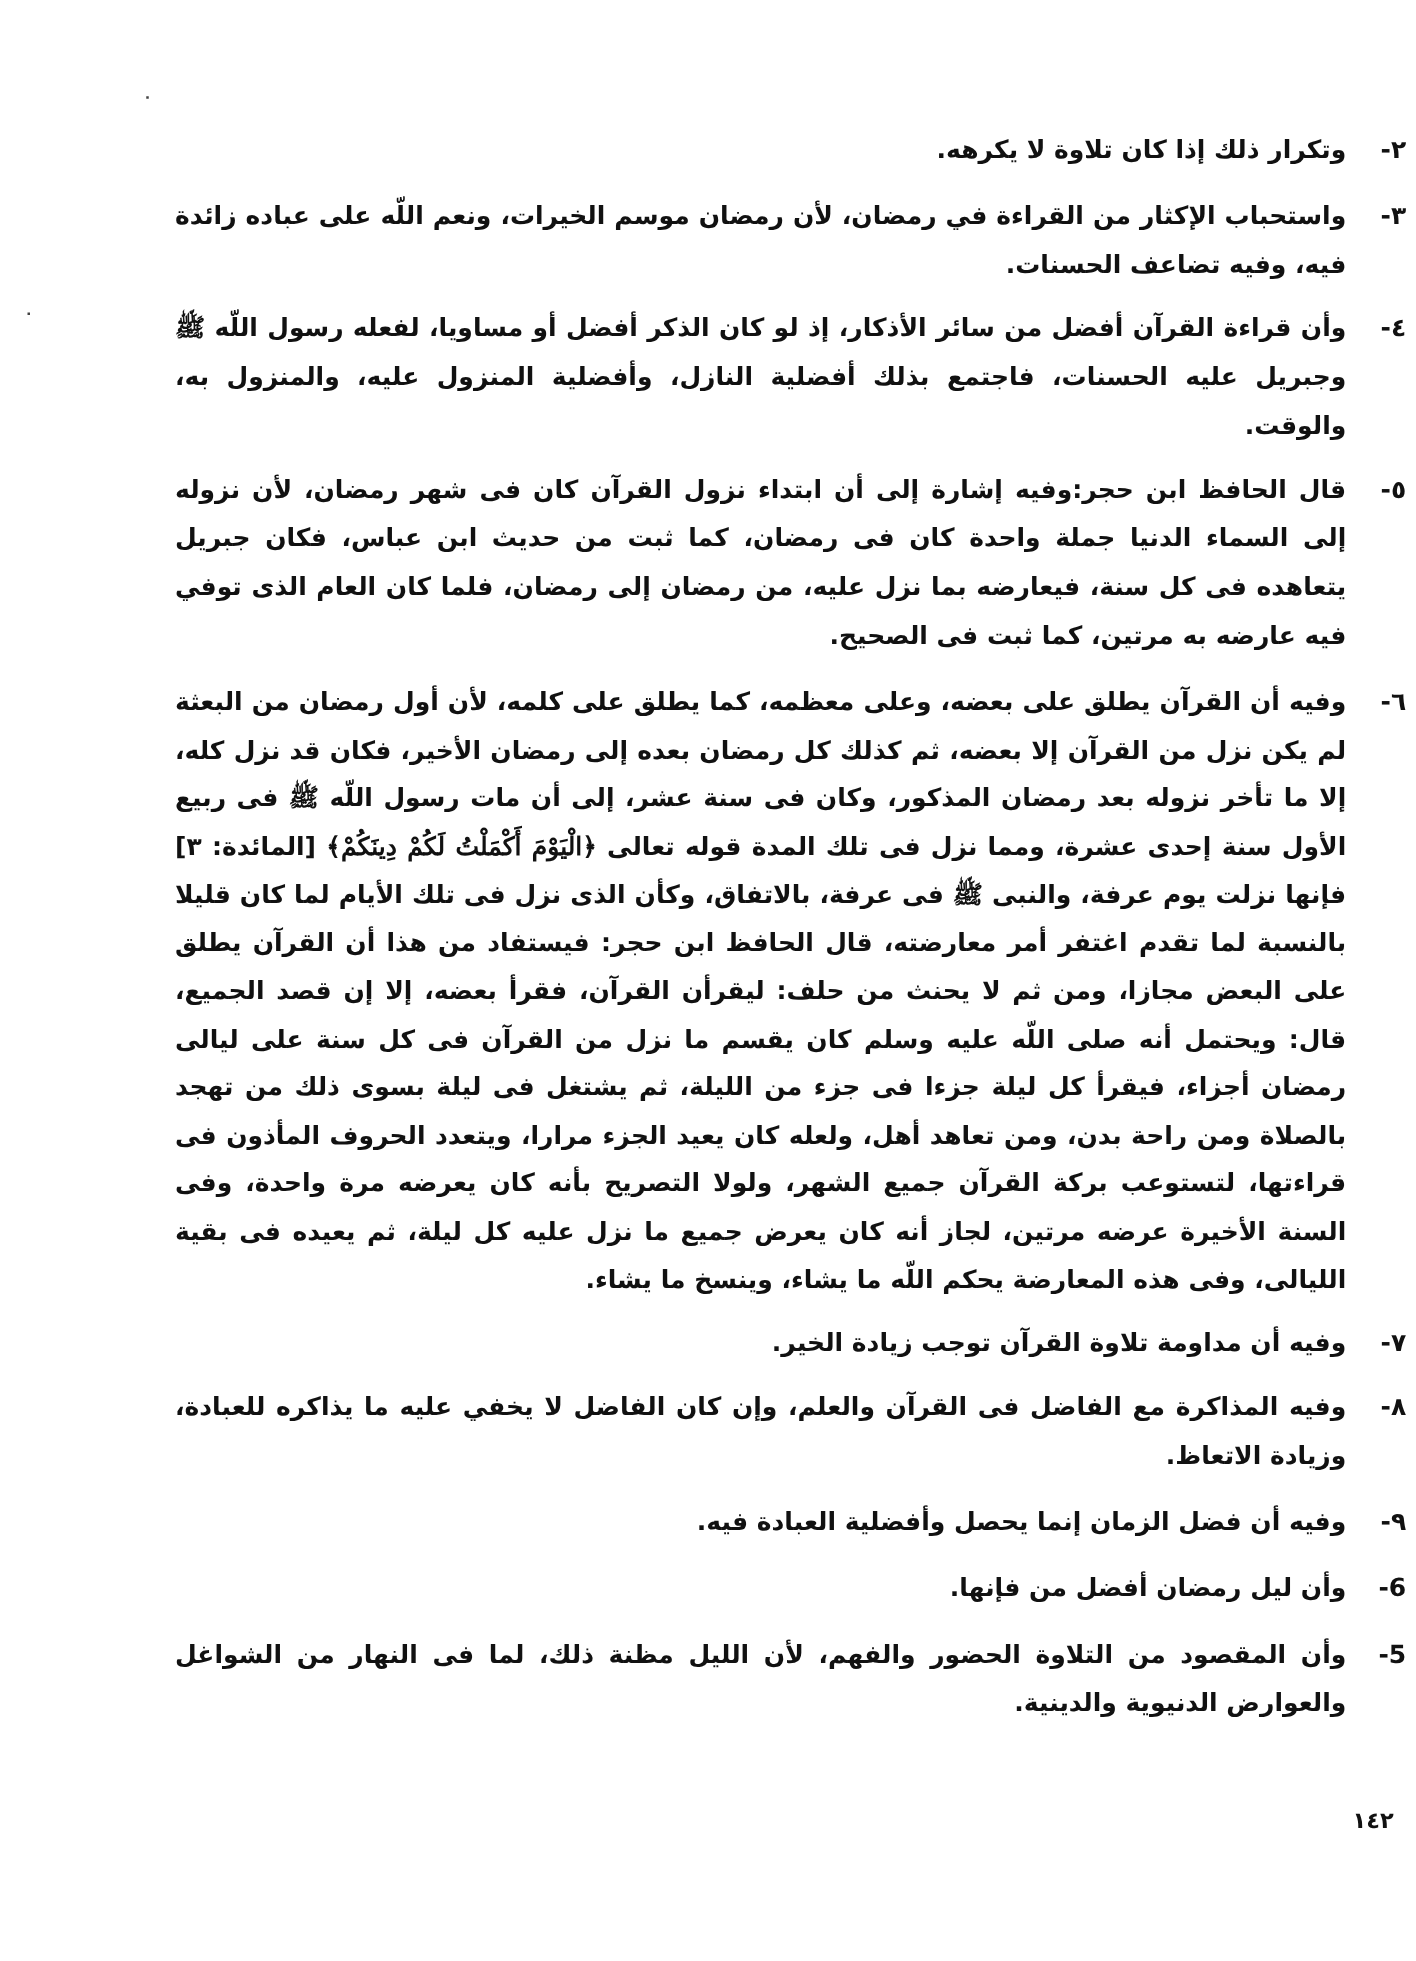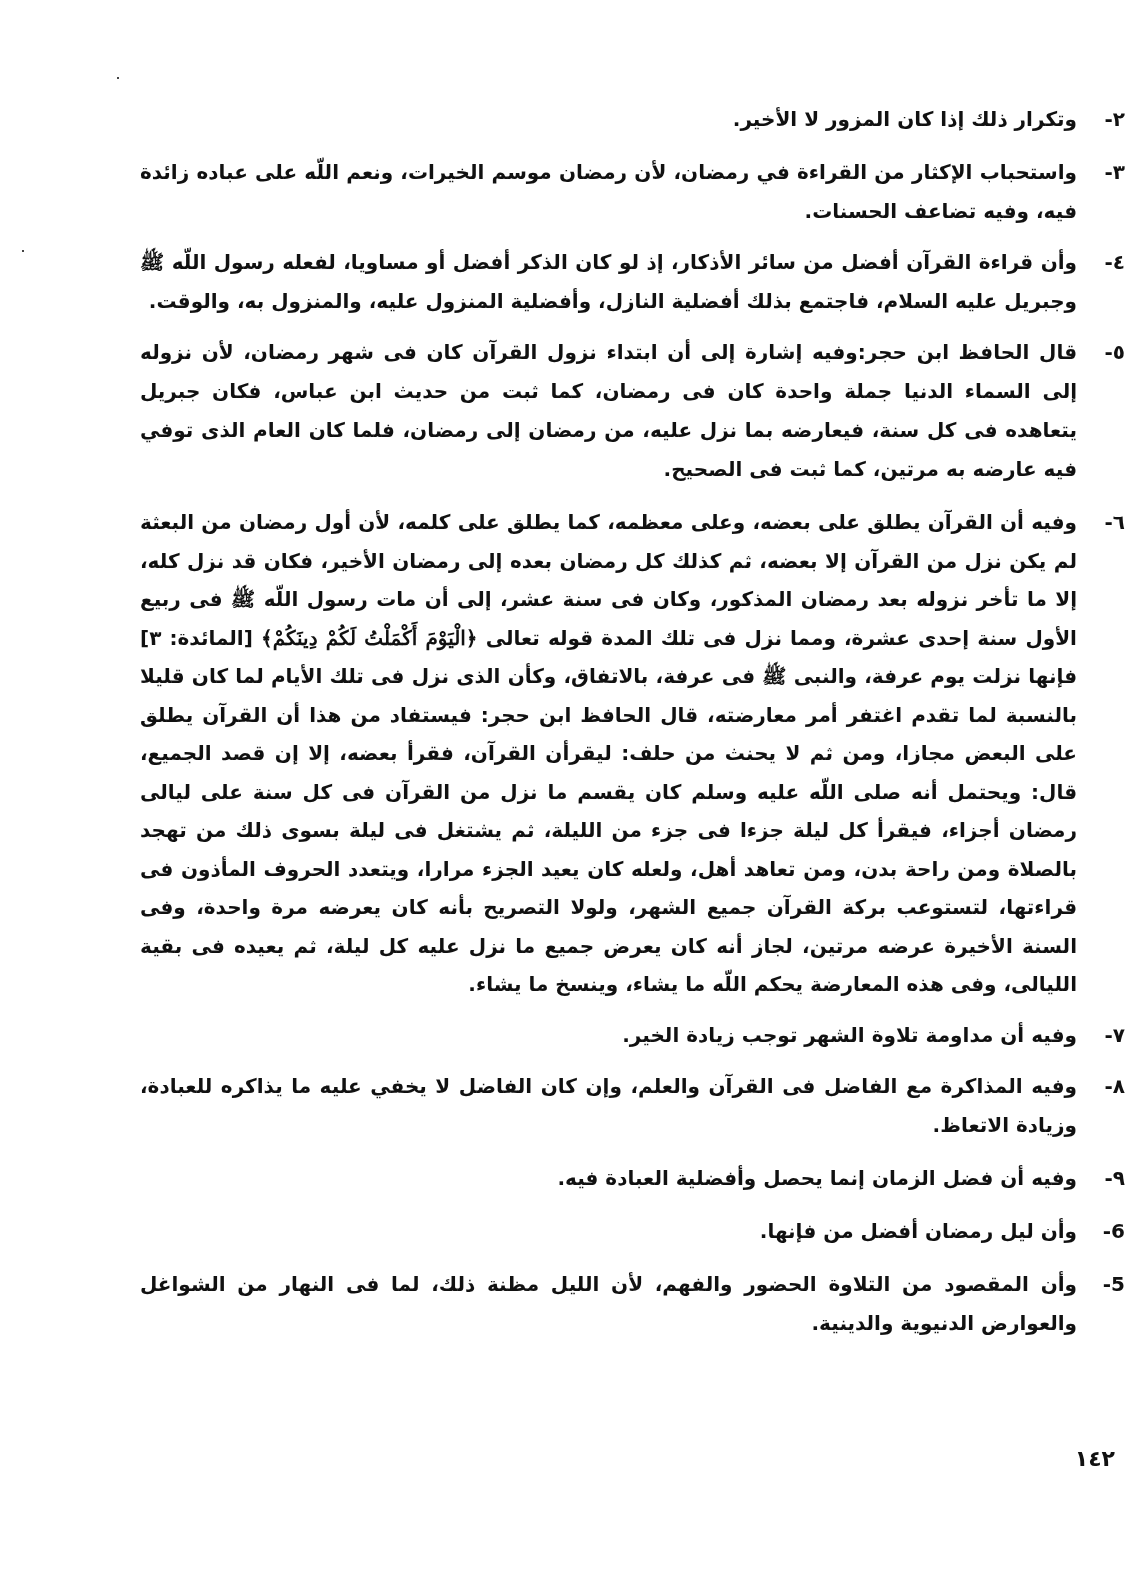--- a/index.html
+++ b/index.html
@@ -46,21 +46,21 @@
       text-align-last: right;
     }
     .quran {
       font-family: "DejaVu Serif", serif;
       margin-top: 24px;
     }
     .page-number {
       position: absolute;
       right: 18px;
       top: 1446px;
-      font-size: 22px;
+      font-size: 18px;
       font-weight: bold;
       direction: rtl;
       font-family: "DejaVu Sans", sans-serif;
     }
     .speck {
       position: absolute;
       width: 2px;
       height: 2px;
       background: #444;
     }
@@ -68,46 +68,46 @@
 </head>
 <body>
 
 <div class="speck" style="left:117px; top:77px;"></div>
 <div class="speck" style="left:22px; top:250px;"></div>
 
 <div class="page">
 
   <div class="item" style="margin-bottom:14px;">
     <span class="num">٢-</span>
-    <p>وتكرار ذلك إذا كان المزور لا الأخير.</p>
+    <p>وتكرار ذلك إذا كان تلاوة لا يكرهه.</p>
   </div>
 
   <div class="item" style="margin-bottom:12px;">
     <span class="num">٣-</span>
     <p>واستحباب الإكثار من القراءة في رمضان، لأن رمضان موسم الخيرات، ونعم اللّه على عباده زائدة فيه، وفيه تضاعف الحسنات.</p>
   </div>
 
   <div class="item" style="margin-bottom:12px;">
     <span class="num">٤-</span>
-    <p>وأن قراءة القرآن أفضل من سائر الأذكار، إذ لو كان الذكر أفضل أو مساويا، لفعله رسول اللّه ﷺ وجبريل عليه السلام، فاجتمع بذلك أفضلية النازل، وأفضلية المنزول عليه، والمنزول به، والوقت.</p>
+    <p>وأن قراءة القرآن أفضل من سائر الأذكار، إذ لو كان الذكر أفضل أو مساويا، لفعله رسول اللّه ﷺ وجبريل عليه الحسنات، فاجتمع بذلك أفضلية النازل، وأفضلية المنزول عليه، والمنزول به، والوقت.</p>
   </div>
 
   <div class="item" style="line-height:39px; margin-bottom:14px;">
     <span class="num">٥-</span>
     <p>قال الحافظ ابن حجر:وفيه إشارة إلى أن ابتداء نزول القرآن كان فى شهر رمضان، لأن نزوله إلى السماء الدنيا جملة واحدة كان فى رمضان، كما ثبت من حديث ابن عباس، فكان جبريل يتعاهده فى كل سنة، فيعارضه بما نزل عليه، من رمضان إلى رمضان، فلما كان العام الذى توفي فيه عارضه به مرتين، كما ثبت فى الصحيح.</p>
   </div>
 
   <div class="item" style="line-height:38.5px; margin-bottom:12px;">
     <span class="num">٦-</span>
     <p><span>وفيه أن القرآن يطلق على بعضه، وعلى معظمه، كما يطلق على كلمه، لأن أول رمضان من البعثة لم يكن نزل من القرآن إلا بعضه، ثم كذلك كل رمضان بعده إلى رمضان الأخير، فكان قد نزل كله، إلا ما تأخر نزوله بعد رمضان المذكور، وكان فى سنة عشر، إلى أن مات رسول اللّه ﷺ فى ربيع الأول سنة إحدى عشرة، ومما نزل فى تلك المدة قوله تعالى </span><span class="quran">﴿الْيَوْمَ أَكْمَلْتُ لَكُمْ دِينَكُمْ﴾</span><span> [المائدة: ٣] فإنها نزلت يوم عرفة، والنبى ﷺ فى عرفة، بالاتفاق، وكأن الذى نزل فى تلك الأيام لما كان قليلا بالنسبة لما تقدم اغتفر أمر معارضته، قال الحافظ ابن حجر: فيستفاد من هذا أن القرآن يطلق على البعض مجازا، ومن ثم لا يحنث من حلف: ليقرأن القرآن، فقرأ بعضه، إلا إن قصد الجميع، قال: ويحتمل أنه صلى اللّه عليه وسلم كان يقسم ما نزل من القرآن فى كل سنة على ليالى رمضان أجزاء، فيقرأ كل ليلة جزءا فى جزء من الليلة، ثم يشتغل فى ليلة بسوى ذلك من تهجد بالصلاة ومن راحة بدن، ومن تعاهد أهل، ولعله كان يعيد الجزء مرارا، ويتعدد الحروف المأذون فى قراءتها، لتستوعب بركة القرآن جميع الشهر، ولولا التصريح بأنه كان يعرضه مرة واحدة، وفى السنة الأخيرة عرضه مرتين، لجاز أنه كان يعرض جميع ما نزل عليه كل ليلة، ثم يعيده فى بقية الليالى، وفى هذه المعارضة يحكم اللّه ما يشاء، وينسخ ما يشاء.</span></p>
   </div>
 
   <div class="item" style="margin-bottom:12px;">
     <span class="num">٧-</span>
-    <p>وفيه أن مداومة تلاوة الشهر توجب زيادة الخير.</p>
+    <p>وفيه أن مداومة تلاوة القرآن توجب زيادة الخير.</p>
   </div>
 
   <div class="item" style="margin-bottom:14px;">
     <span class="num">٨-</span>
     <p>وفيه المذاكرة مع الفاضل فى القرآن والعلم، وإن كان الفاضل لا يخفي عليه ما يذاكره للعبادة، وزيادة الاتعاظ.</p>
   </div>
 
   <div class="item" style="margin-bottom:14px;">
     <span class="num">٩-</span>
     <p>وفيه أن فضل الزمان إنما يحصل وأفضلية العبادة فيه.</p>

